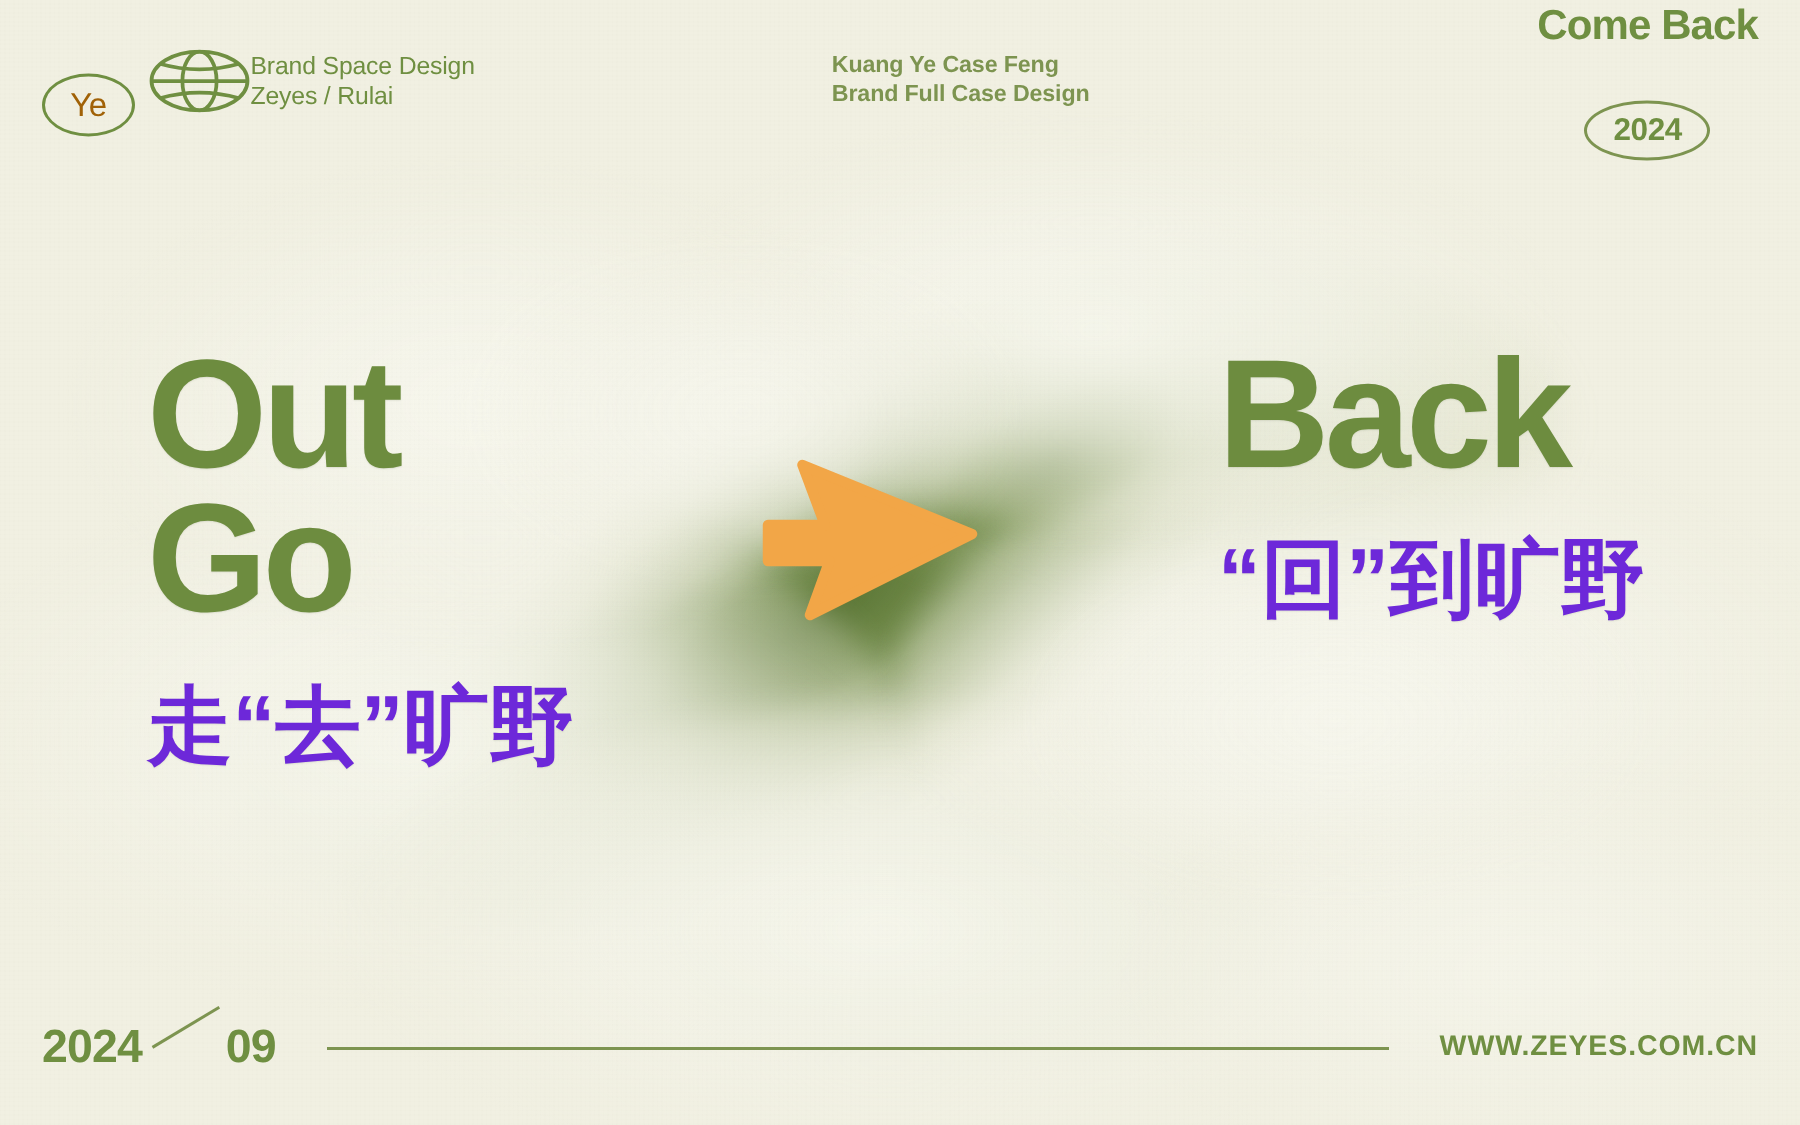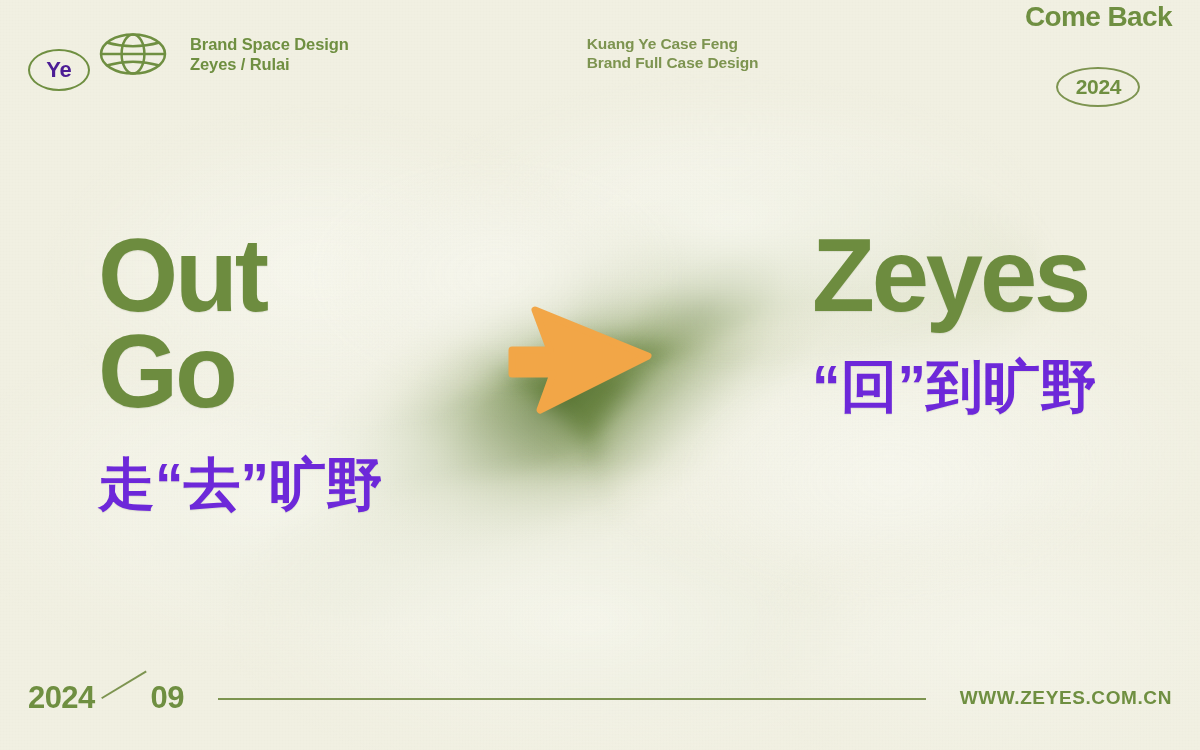--- a/index.html
+++ b/index.html
@@ -164,36 +164,35 @@
   }
 
   .logo-ye {
     width: 62px;
     height: 42px;
     border: 2.6px solid #6f8f41;
     border-radius: 50%;
     display: flex;
     align-items: center;
     justify-content: center;
-    color: #4c1d95;
+    color: #a16207;
     font-size: 22px;
-    font-weight: 700;
+    font-weight: 400;
     letter-spacing: -0.2px;
     line-height: 1;
     box-sizing: border-box;
     margin-top: 32px;
   }
 
   .logo-globe { display: block; }
 
   .brand-lines {
-    margin-left: 23px;
     color: #6f8f41;
     font-size: 16.5px;
-    font-weight: 700;
+    font-weight: 400;
     line-height: 1.23;
     letter-spacing: -0.1px;
     white-space: nowrap;
   }
 
   .header-center {
     margin-left: 238px;
     color: #7d9450;
     font-size: 15.5px;
     font-weight: 800;
@@ -396,21 +395,21 @@
              L 150 60
              L 42 114
              L 55 78
              L 14 78
              L 14 54
              L 52 54
              Z" fill="#f2a647" stroke="#f2a647" stroke-width="7" stroke-linejoin="round"></path>
   </svg>
 
   <div class="headline-block right">
-    <div class="headline">Zeyes</div>
+    <div class="headline">Back</div>
     <div class="subhead">“回”到旷野</div>
   </div>
 
   <div class="footer">
     <div class="footer-date">
       <span>2024</span>
       <span class="date-slash"></span>
       <span>09</span>
     </div>
 

